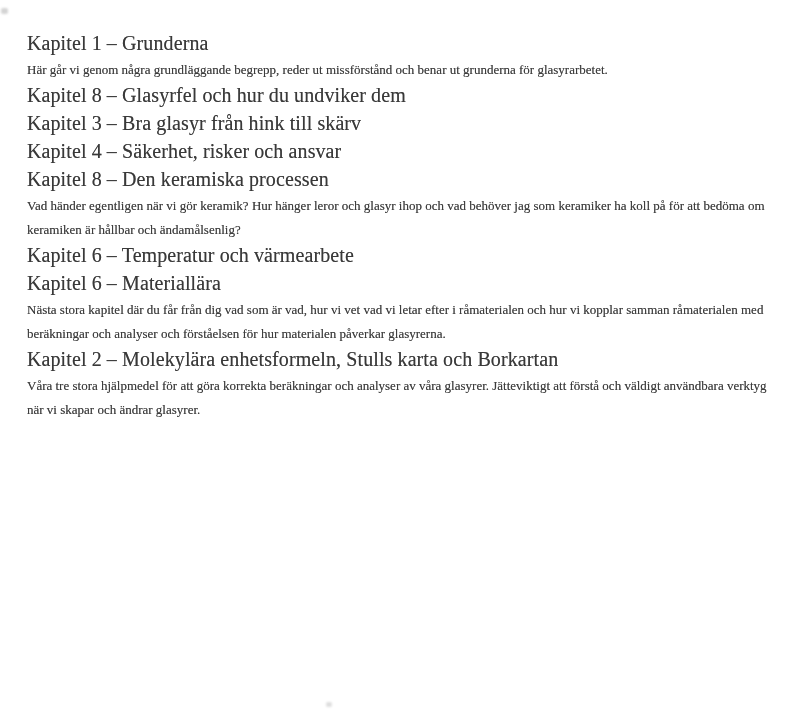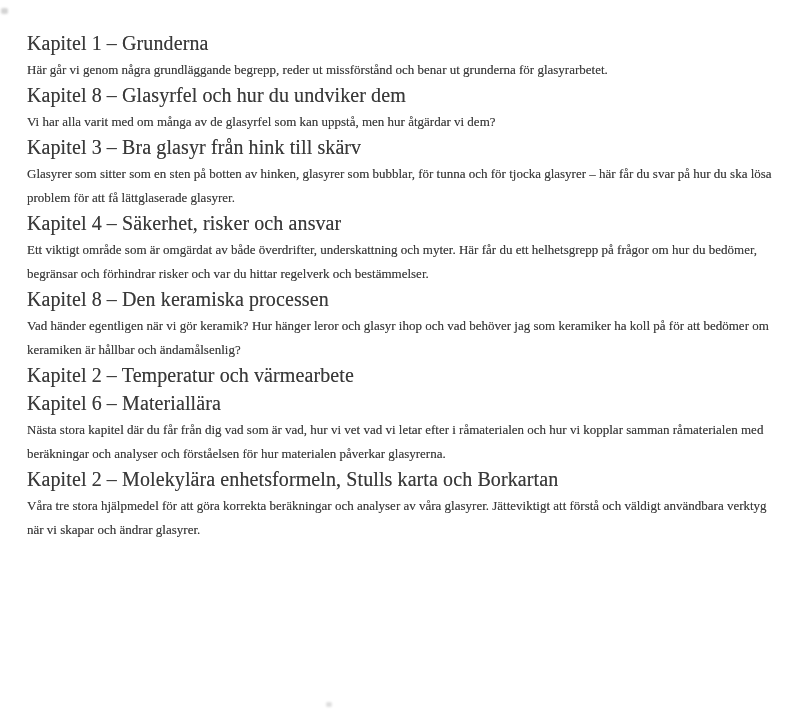--- a/index.html
+++ b/index.html
@@ -66,40 +66,37 @@
 
 <div class="doc">
 
   <section class="chapter">
     <h2 class="chapter-heading">Kapitel 1 – Grunderna</h2>
     <p class="chapter-desc">Här går vi genom några grundläggande begrepp, reder ut missförstånd och benar ut grunderna för glasyrarbetet.</p>
   </section>
 
   <section class="chapter">
     <h2 class="chapter-heading">Kapitel 8 – Glasyrfel och hur du undviker dem</h2>
-    <p class="chapter-desc">Vi har alla varit med om många av de glasyrfel som kan uppstå, men hur åtgärdar vi dem?</p>
   </section>
 
   <section class="chapter">
     <h2 class="chapter-heading">Kapitel 3 – Bra glasyr från hink till skärv</h2>
-    <p class="chapter-desc">Glasyrer som sitter som en sten på botten av hinken, glasyrer som bubblar, för tunna och för tjocka glasyrer – här får du svar på hur du ska lösa problem för att få lättglaserade glasyrer.</p>
   </section>
 
   <section class="chapter">
     <h2 class="chapter-heading">Kapitel 4 – Säkerhet, risker och ansvar</h2>
-    <p class="chapter-desc">Ett viktigt område som är omgärdat av både överdrifter, underskattning och myter. Här får du ett helhetsgrepp på frågor om hur du bedömer, begränsar och förhindrar risker och var du hittar regelverk och bestämmelser.</p>
   </section>
 
   <section class="chapter">
     <h2 class="chapter-heading">Kapitel 8 – Den keramiska processen</h2>
-    <p class="chapter-desc">Vad händer egentligen när vi gör keramik? Hur hänger leror och glasyr ihop och vad behöver jag som keramiker ha koll på för att bedömer om keramiken är hållbar och ändamålsenlig?</p>
+    <p class="chapter-desc">Vad händer egentligen när vi gör keramik? Hur hänger leror och glasyr ihop och vad behöver jag som keramiker ha koll på för att bedöma om keramiken är hållbar och ändamålsenlig?</p>
   </section>
 
   <section class="chapter">
-    <h2 class="chapter-heading">Kapitel 2 – Temperatur och värmearbete</h2>
+    <h2 class="chapter-heading">Kapitel 6 – Temperatur och värmearbete</h2>
   </section>
 
   <section class="chapter">
     <h2 class="chapter-heading">Kapitel 6 – Materiallära</h2>
     <p class="chapter-desc">Nästa stora kapitel där du får från dig vad som är vad, hur vi vet vad vi letar efter i råmaterialen och hur vi kopplar samman råmaterialen med beräkningar och analyser och förståelsen för hur materialen påverkar glasyrerna.</p>
   </section>
 
   <section class="chapter">
     <h2 class="chapter-heading">Kapitel 2 – Molekylära enhetsformeln, Stulls karta och Borkartan</h2>
     <p class="chapter-desc">Våra tre stora hjälpmedel för att göra korrekta beräkningar och analyser av våra glasyrer. Jätteviktigt att förstå och väldigt användbara verktyg när vi skapar och ändrar glasyrer.</p>

